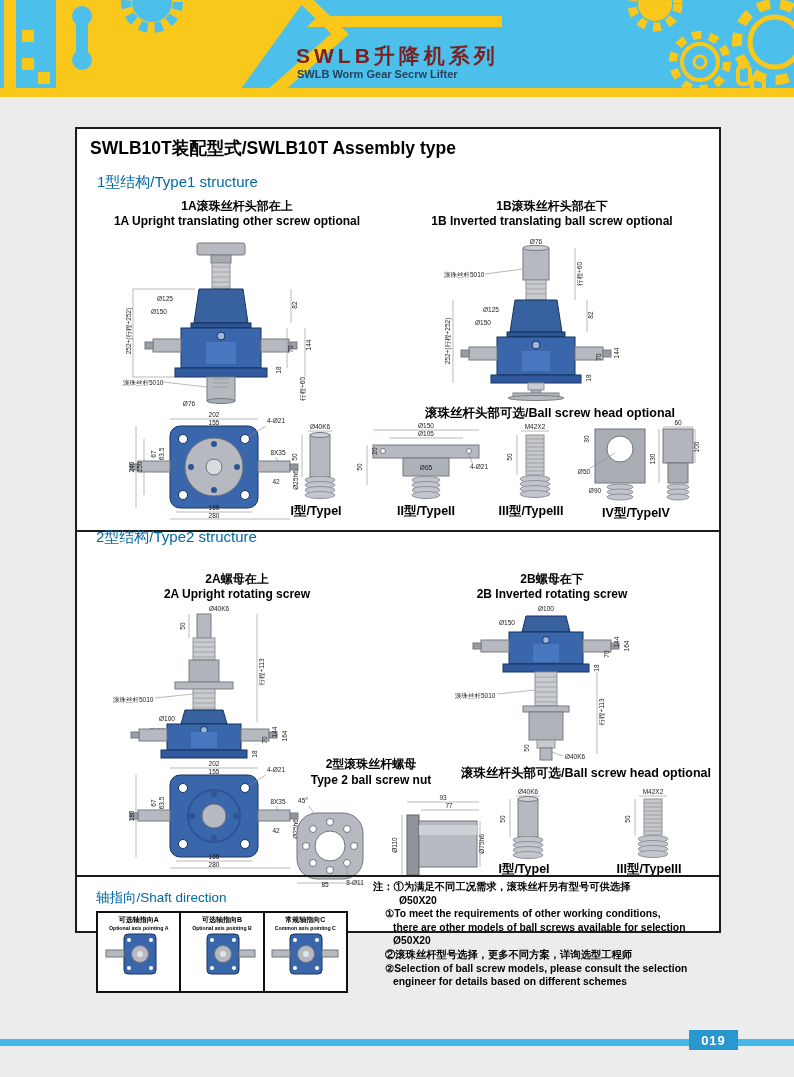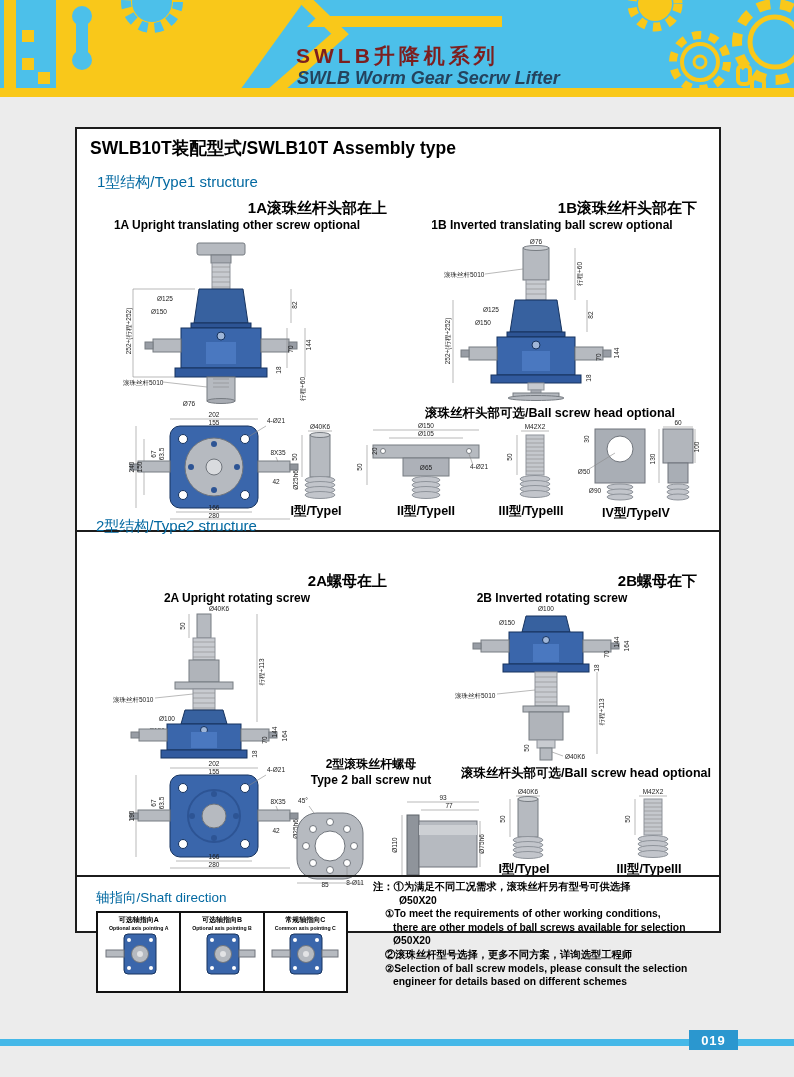--- a/index.html
+++ b/index.html
@@ -2,27 +2,27 @@
 <html><head>
 <meta charset="utf-8">
 <style>
   *{margin:0;padding:0;box-sizing:border-box;}
   body{background:#bdbdbd;font-family:"Liberation Sans",sans-serif;}
   #page{position:relative;width:794px;height:1077px;background:#ececec;margin:0 auto;overflow:hidden;}
   .abs{position:absolute;}
   
   #hdr{position:absolute;top:0;left:0;width:794px;height:111px;}
   .hdr-title{position:absolute;left:296px;top:42px;font-size:21px;font-weight:bold;color:#7c1f1f;letter-spacing:4px;white-space:nowrap;}
-  .hdr-sub{position:absolute;left:297px;top:68px;font-size:18px;font-weight:bold;color:#24435e;white-space:nowrap;font-style:italic;}
+  .hdr-sub{position:absolute;left:297px;top:68px;font-size:11px;font-weight:bold;color:#24435e;white-space:nowrap;}
   
   #box{position:absolute;left:75px;top:127px;width:646px;height:806px;background:#fff;border:2px solid #1c1c1c;}
   .main-title{left:13px;top:7px;font-size:17.5px;font-weight:bold;color:#000;white-space:nowrap;}
   .sec-h{font-size:15px;font-weight:normal;color:#0369a1;white-space:nowrap;}
   .var-t{text-align:center;font-weight:bold;color:#000;line-height:1.25;}
-  .var-t .cn{font-size:15px;text-align:right;} .var-t .en{font-size:12px;white-space:nowrap;}
+  .var-t .cn{font-size:12px;} .var-t .en{font-size:12px;white-space:nowrap;}
   .divider{left:0;width:642px;height:2px;background:#1c1c1c;}
   .opt-title{font-size:12.5px;font-weight:bold;white-space:nowrap;}
   .head-block{display:flex;flex-direction:column;align-items:center;}
   .head-label{font-size:12.5px;font-weight:bold;margin-top:2px;white-space:nowrap;}
   .nut-title{text-align:center;font-weight:bold;font-size:12px;line-height:1.3;}
   .notes{font-size:10.3px;font-weight:bold;line-height:13.6px;color:#000;white-space:nowrap;margin-left:24px;}
   .notes .i1{padding-left:26px;}.notes .i2{padding-left:12px;}.notes .i3{padding-left:20px;}
   #shaftbox{display:flex;border:2px solid #111;background:#fff;}
   .scell{flex:1;border-right:2px solid #111;display:flex;flex-direction:column;align-items:center;padding-top:2px;}
   .scell:last-child{border-right:none;}
@@ -308,21 +308,21 @@
             <ellipse cx="107" cy="80" rx="11" ry="3"></ellipse>
         </g>
         <text transform="rotate(-90 84 42)" x="84" y="42" text-anchor="middle">130</text>
         <text transform="rotate(-90 128 30)" x="128" y="30" text-anchor="middle">100</text>
       </svg>
       <div class="head-label">IV型/TypeIV</div>
     </div>
 
     <div class="abs divider" style="top:401px;"></div>
 
-    <div class="abs sec-h" style="left:19px;top:388px;">2型结构/Type2 structure</div>
+    <div class="abs sec-h" style="left:19px;top:399px;">2型结构/Type2 structure</div>
 
     <div class="abs var-t" style="left:10px;top:443px;width:300px;">
       <div class="cn">2A螺母在上</div>
       <div class="en">2A Upright rotating screw</div>
     </div>
     <div class="abs var-t" style="left:330px;top:443px;width:290px;">
       <div class="cn">2B螺母在下</div>
       <div class="en">2B Inverted rotating screw</div>
     </div>
 

